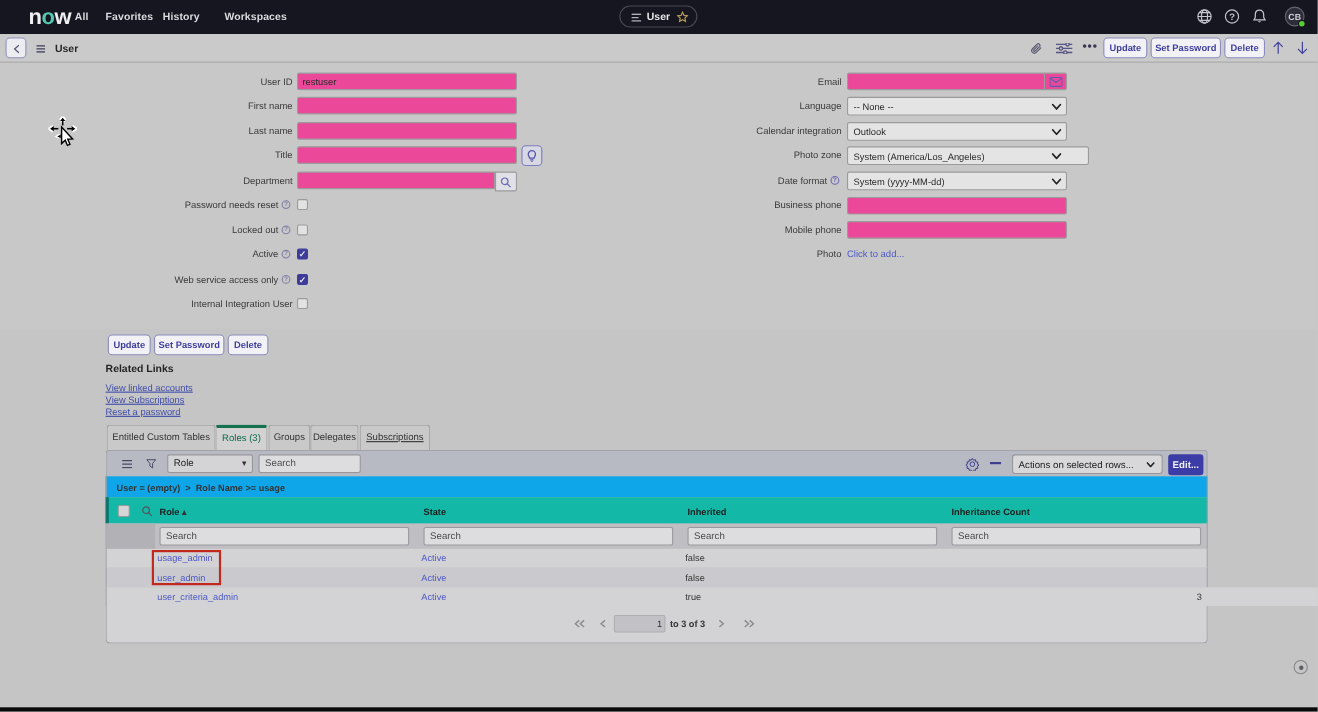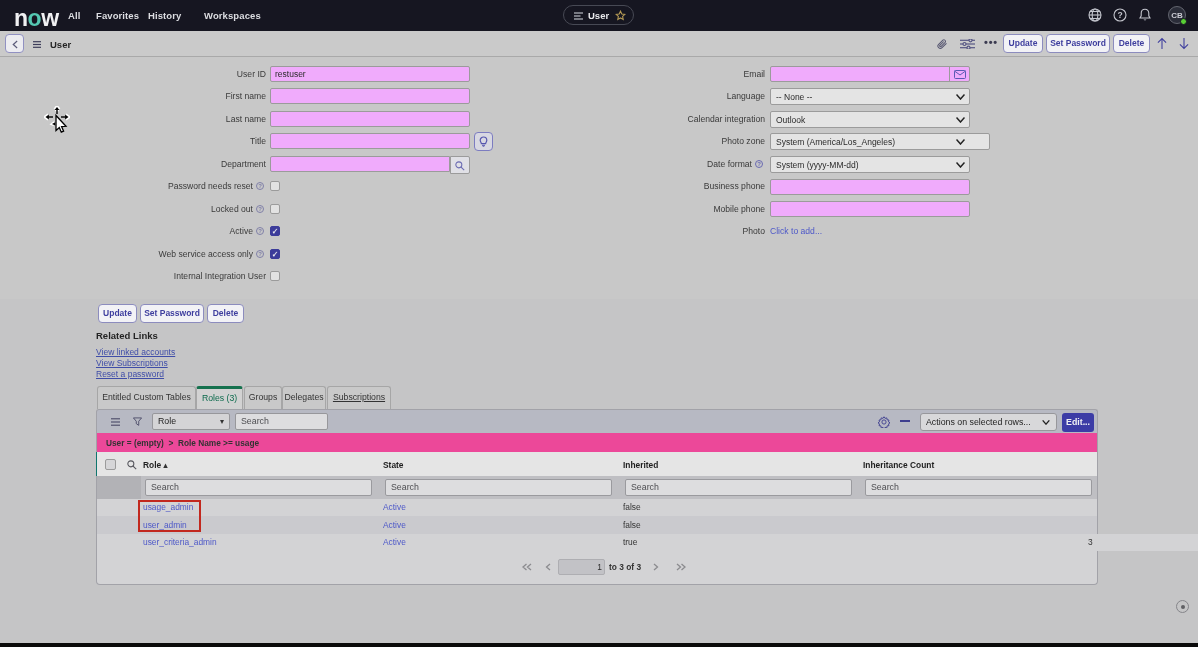--- a/index.html
+++ b/index.html
@@ -7,36 +7,36 @@
 .abs { position:absolute; }
 
 #topbar { position:absolute; left:0; top:0; width:1198px; height:31px; background:#161621; }
 .navlink { position:absolute; top:10px; font-size:9.5px; color:#dcdde1; font-weight:700; letter-spacing:.1px; }
 
 #toolbar2 { position:absolute; left:0; top:31px; width:1198px; height:26px; background:#cacaca; border-bottom:1px solid #a9a9a9; }
 .btn { position:absolute; background:#f2f2f6; border:1px solid #8c8cbe; border-radius:4px; color:#3e3e9e; font-weight:700; font-size:8.5px; text-align:center; white-space:nowrap; }
 
 .lbl { position:absolute; font-size:8.6px; color:#3a3a3a; white-space:nowrap; }
 .rt { text-align:right; }
-.inp { position:absolute; height:16px; background:#f0abfc; border:1px solid #9b9b9b; border-radius:2px; font-size:8.5px; color:#2a2a2a; padding:0 4px; line-height:14px; }
+.inp { position:absolute; height:16px; background:#ec4899; border:1px solid #9b9b9b; border-radius:2px; font-size:8.5px; color:#2a2a2a; padding:0 4px; line-height:14px; }
 .sel { position:absolute; height:17px; background:#e4e4e4; border:1px solid #9b9b9b; border-radius:2px; font-size:8.5px; color:#2a2a2a; padding:2px 5px; line-height:13px; }
 .cb { position:absolute; width:10px; height:10px; background:#e2e2e2; border:1px solid #9b9b9b; border-radius:2px; }
 .cbc { position:absolute; width:10px; height:10px; background:#3c3c9a; border:1px solid #3c3c9a; border-radius:2px; color:#e8e8ee; font-size:8px; font-weight:700; text-align:center; line-height:9px; }
 .qm { position:absolute; width:8px; height:8px; border:1px solid #8080a8; border-radius:50%; color:#8080a8; font-size:6px; font-weight:700; text-align:center; line-height:7px; background:transparent; }
 .link { color:#3f4da8; text-decoration:underline; }
 .tlink { color:#4d58c8; }
 
 .tab { position:absolute; top:386px; height:23px; background:#c9c9c9; border:1px solid #a6a6a6; border-bottom:none; border-radius:3px 3px 0 0; font-size:8.7px; color:#333; line-height:21px; text-align:center; }
 
 .cell { position:absolute; font-size:8.4px; white-space:nowrap; }
 </style>
 </head>
 <body>
 <div id="topbar">
-  <div class="abs" style="left:14px;top:5px;font-size:23px;font-weight:700;letter-spacing:-.5px;color:#f0f0f2;">n<span style="color:#55c8b2;">o</span>w</div>
+  <div class="abs" style="left:26px;top:5px;font-size:20px;font-weight:700;letter-spacing:-.5px;color:#f0f0f2;">n<span style="color:#55c8b2;">o</span>w</div>
   <div class="navlink" style="left:68px;">All</div>
   <div class="navlink" style="left:96px;">Favorites</div>
   <div class="navlink" style="left:148px;">History</div>
   <div class="navlink" style="left:204px;">Workspaces</div>
   <div class="abs" style="left:563px;top:5px;width:71px;height:20px;border:1px solid #474954;border-radius:11px;">
     <svg class="abs" style="left:10px;top:6px;" width="9" height="8" viewBox="0 0 9 8">
         <g stroke="#aeb0b8" stroke-width="1.3">
           <line x1="0" y1="1" x2="9" y2="1"></line>
           <line x1="0" y1="4" x2="6.5" y2="4"></line>
           <line x1="0" y1="7" x2="9" y2="7"></line>
@@ -229,24 +229,24 @@
     <svg class="abs" style="left:781px;top:6px;" width="12" height="12" viewBox="0 0 24 24">
         <path d="M12 1.5l2 3.2 3.7-.9 .4 3.8 3.8.4-.9 3.7 3.2 2-3.2 2 .9 3.7-3.8.4-.4 3.8-3.7-.9-2 3.2-2-3.2-3.7.9-.4-3.8-3.8-.4 .9-3.7-3.2-2 3.2-2-.9-3.7 3.8-.4 .4-3.8 3.7 .9z" fill="none" stroke="#3e3e8e" stroke-width="1.8"></path>
         <circle cx="12" cy="12" r="4.2" fill="none" stroke="#3e3e8e" stroke-width="1.8"></circle>
       </svg>
     <div class="abs" style="left:803px;top:10px;width:10px;height:2px;background:#3e3e8e;"></div>
     <div class="abs" style="left:823px;top:3px;width:137px;height:18px;background:#d8d8da;border:1px solid #97979b;border-radius:3px;font-size:8.8px;color:#222;padding:3px 5px;">Actions on selected rows...<svg class="abs" style="right:6px;top:6px;" width="8" height="5" viewBox="0 0 9 6">
           <path d="M0.5 0.5L4.5 5L8.5 0.5" fill="none" stroke="#222" stroke-width="1.6"></path>
         </svg></div>
     <div class="abs" style="left:965px;top:3px;width:32px;height:19px;background:#3c3ca6;border-radius:3px;color:#f0f0f4;font-size:8.8px;font-weight:700;text-align:center;line-height:19px;">Edit...</div>
   </div>
-  <div class="abs" style="left:96px;top:433px;width:1002px;height:19px;background:#ec4899;border-left:1px solid #a2a2a8;border-right:1px solid #a2a2a8;">
+  <div class="abs" style="left:96px;top:433px;width:1002px;height:19px;background:#0ea5e9;border-left:1px solid #a2a2a8;border-right:1px solid #a2a2a8;">
     <div class="abs" style="left:9px;top:5px;font-size:8.3px;font-weight:700;color:#333;">User = (empty) &nbsp;&gt;&nbsp; Role Name &gt;= usage</div>
   </div>
-  <div class="abs" style="left:96px;top:452px;width:1002px;height:24px;background:#e5e5e5;border-left:1px solid #0f766e;border-right:1px solid #a2a2a8;">
+  <div class="abs" style="left:96px;top:452px;width:1002px;height:24px;background:#14b8a6;border-left:3px solid #0f766e;border-right:1px solid #a2a2a8;">
     <div class="cb" style="left:8px;top:7px;width:11px;height:11px;background:#d6d6d8;"></div>
     <svg class="abs" style="left:30px;top:8px;" width="10" height="10" viewBox="0 0 12 12">
         <circle cx="4.6" cy="4.6" r="3.6" fill="none" stroke="#55555c" stroke-width="1.3"></circle>
         <line x1="7.3" y1="7.3" x2="11" y2="11" stroke="#55555c" stroke-width="1.3"></line>
       </svg>
     <div class="cell" style="left:46px;top:8px;font-weight:700;color:#1e1e1e;">Role <span style="font-size:8px;color:#333;">▴</span></div>
     <div class="cell" style="left:286px;top:8px;font-weight:700;color:#1e1e1e;">State</div>
     <div class="cell" style="left:526px;top:8px;font-weight:700;color:#1e1e1e;">Inherited</div>
     <div class="cell" style="left:766px;top:8px;font-weight:700;color:#1e1e1e;">Inheritance Count</div>
   </div>

